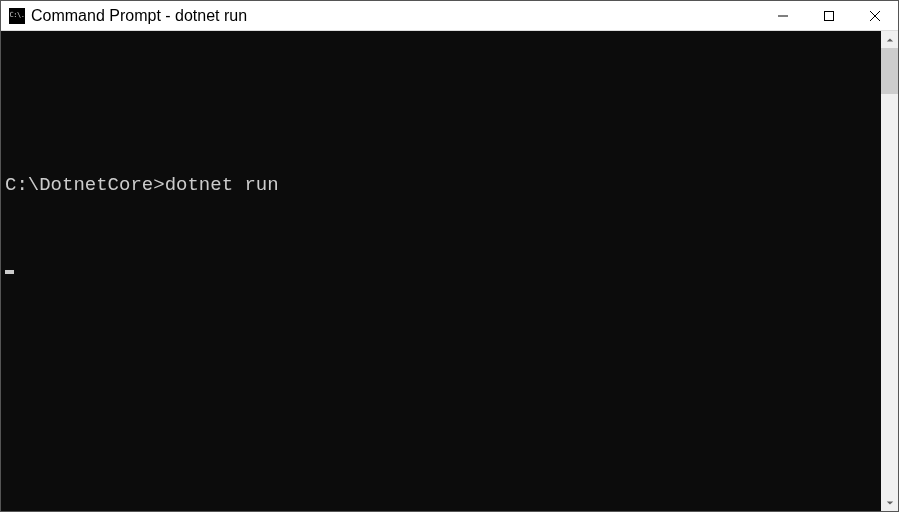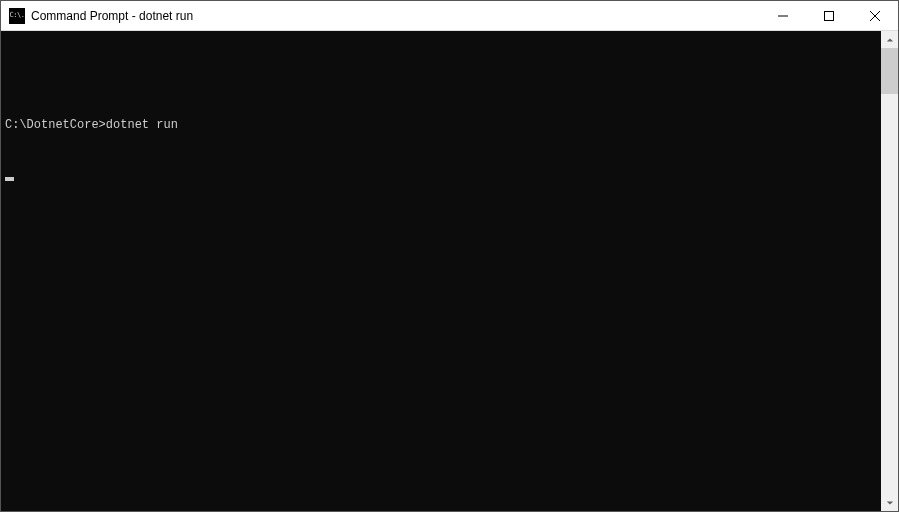--- a/index.html
+++ b/index.html
@@ -42,21 +42,21 @@
       justify-content: center;
     }
     .titlebar-icon-inner {
       color: #ccc;
       font-size: 7px;
       font-family: monospace;
       line-height: 1;
       letter-spacing: -0.5px;
     }
     .titlebar-text {
-      font-size: 12px;
+      font-size: 16px;
       color: #000;
       flex: 1;
     }
     .window-controls {
       display: flex;
       height: 100%;
     }
     .window-control {
       width: 46px;
       height: 100%;
@@ -71,23 +71,23 @@
     }
     .client-area {
       flex: 1;
       display: flex;
       background: #0c0c0c;
       overflow: hidden;
     }
     .terminal {
       flex: 1;
       background: #0c0c0c;
-      padding: 0 4px;
+      padding: 18px 4px;
       font-family: Consolas, "Courier New", monospace;
-      font-size: 12px;
+      font-size: 19px;
       line-height: 1.35;
       color: #cccccc;
       white-space: pre;
       overflow: hidden;
       position: relative;
     }
     .terminal-line {
       display: block;
     }
     .blank-line {

